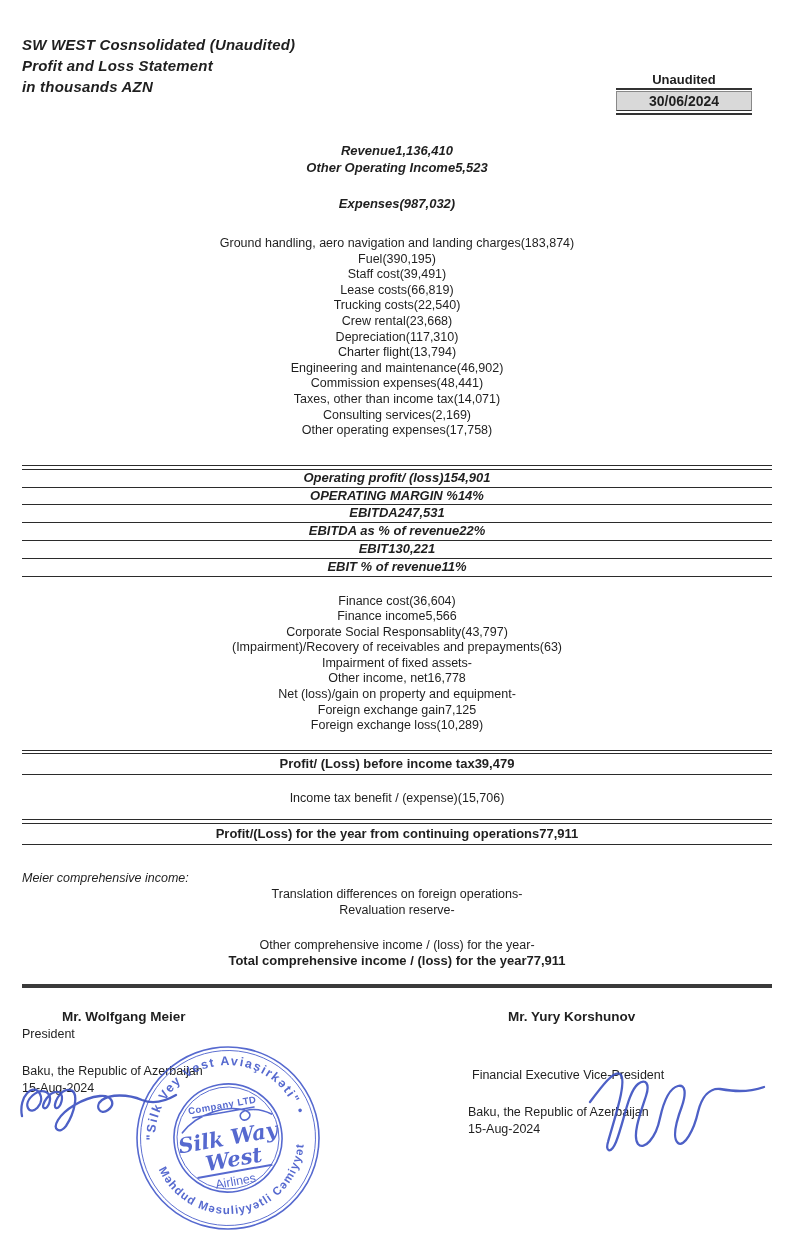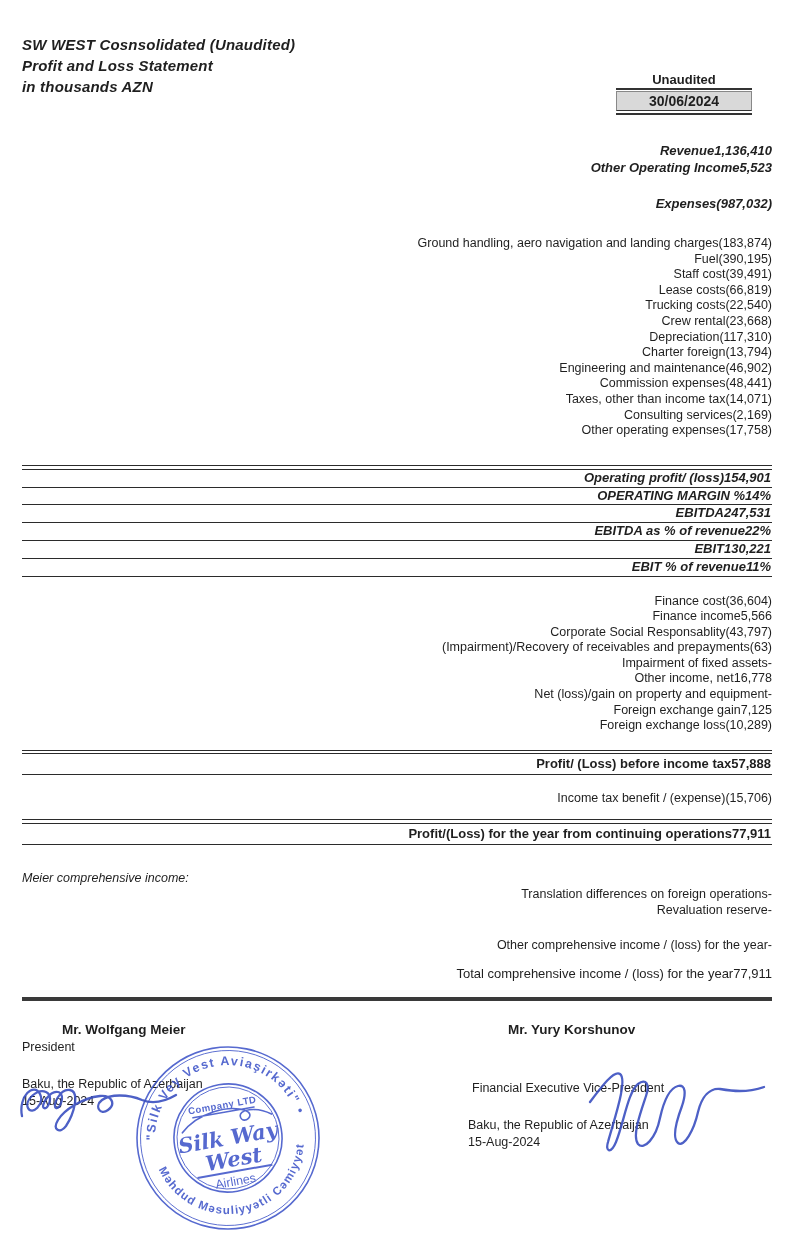--- a/index.html
+++ b/index.html
@@ -13,21 +13,21 @@
   .content { position:absolute; left:22px; top:0; width:750px; }
 
   
   .doc-title { margin-top:34px; font-size:15px; line-height:21px; font-weight:bold; font-style:italic; letter-spacing:.2px; }
   .audit-col { position:absolute; left:616px; top:72px; width:136px; text-align:center; }
   .audit-label { font-size:13px; font-weight:bold; border-bottom:2px solid #333; padding-bottom:1px; }
   .audit-date { margin-top:1px; font-size:14px; font-weight:bold; background:#d9d9d9; border:1px solid #888; border-bottom:1.5px solid #333; padding:1px 0; }
   .audit-dbl { border-top:2px solid #333; margin-top:2px; }
 
   
-  .row { display:flex; justify-content:flex-end; align-items:baseline; }
+  .row { display:flex; justify-content:center; align-items:baseline; }
   .row .lbl { text-align:left; }
   .row .val { text-align:right; white-space:nowrap; }
 
   .sec-income { margin-top:46px; }
   .sec-income .row { font-size:13px; line-height:16.5px; font-weight:bold; font-style:italic; }
 
   .expenses-total { margin-top:19px; font-size:13px; line-height:17px; font-weight:bold; font-style:italic; }
 
   .sec-expenses { margin-top:24px; }
   .sec-expenses .row, .sec-finance .row { font-size:12.5px; line-height:15.6px; }
@@ -41,21 +41,21 @@
   .total-wrap { margin-top:16px; }
   .total-pre { border-top:1.5px solid #2b2b2b; margin-bottom:2.5px; }
   .total-row { font-size:13px; font-weight:bold; border-top:1.5px solid #2b2b2b; border-bottom:1.5px solid #2b2b2b; padding:2px 1px 3px; }
 
   .tax-row { margin-top:15px; font-size:12.5px; line-height:16px; }
   .total-wrap-2 { margin-top:13px; }
 
   .sec-oci { margin-top:25px; font-size:12.5px; line-height:16px; }
   .oci-header { font-style:italic; }
   .oci-subtotal { margin-top:19px; font-size:12.5px; }
-  .oci-total { margin-top:13px; font-size:13px; font-weight:normal; }
+  .oci-total { font-size:13px; font-weight:bold; }
   .thick-line { margin-top:15px; border-top:4px solid #3a3a3a; }
 
   
   .sign-grid { display:flex; margin-top:21px; }
   .sign-col-left { width:446px; }
   .sign-col-right { width:304px; }
   .sign-name { font-size:13.5px; font-weight:bold;padding-left:40px; }
   .sign-title { font-size:12.5px; margin-top:3px; }
   .sign-title-indent { padding-left:4px;margin-top:44px; }
   .sign-loc { font-size:12.5px; margin-top:23px; }
@@ -130,21 +130,21 @@
           <span class="lbl">Crew rental</span>
           <span class="val">(23,668)</span>
         </div>
 
         <div class="row">
           <span class="lbl">Depreciation</span>
           <span class="val">(117,310)</span>
         </div>
 
         <div class="row">
-          <span class="lbl">Charter foreign</span>
+          <span class="lbl">Charter flight</span>
           <span class="val">(13,794)</span>
         </div>
 
         <div class="row">
           <span class="lbl">Engineering and maintenance</span>
           <span class="val">(46,902)</span>
         </div>
 
         <div class="row">
           <span class="lbl">Commission expenses</span>
@@ -248,21 +248,21 @@
         <div class="row">
           <span class="lbl">Foreign exchange loss</span>
           <span class="val">(10,289)</span>
         </div>
       </div>
 
     <div class="total-wrap">
       <div class="total-pre"></div>
       <div class="row total-row">
         <span class="lbl">Profit/ (Loss) before income tax</span>
-        <span class="val">57,888</span>
+        <span class="val">39,479</span>
       </div>
     </div>
 
     <div class="row tax-row">
       <span class="lbl">Income tax benefit / (expense)</span>
       <span class="val">(15,706)</span>
     </div>
 
     <div class="total-wrap total-wrap-2">
       <div class="total-pre"></div>

